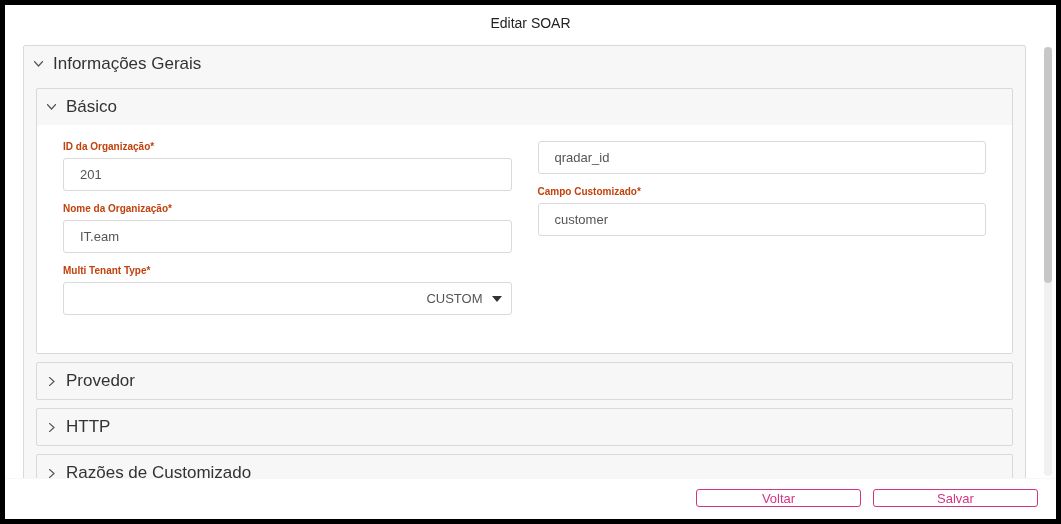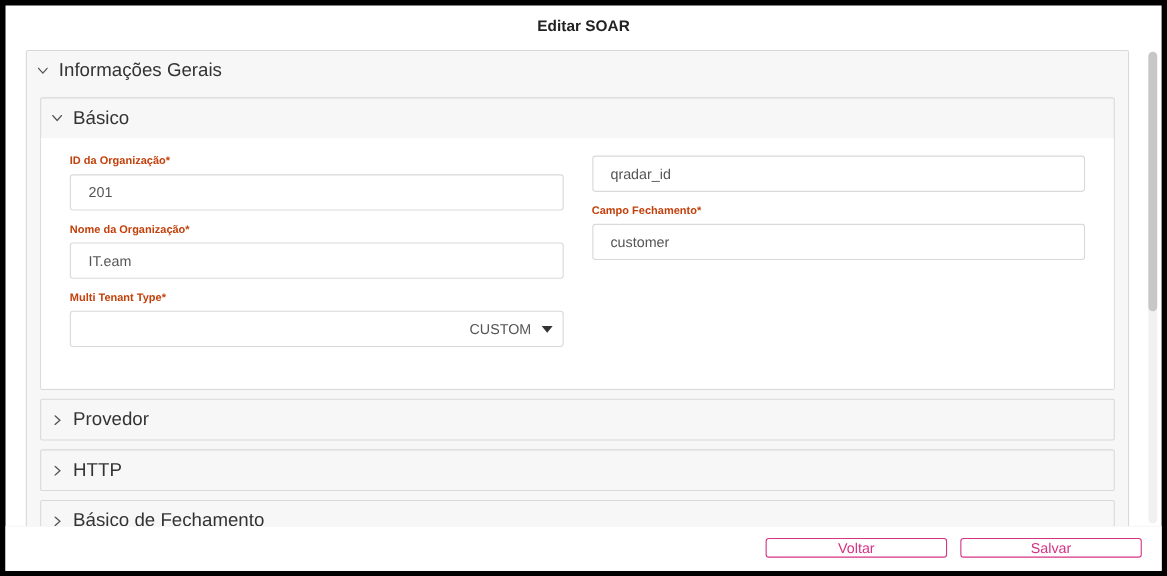--- a/index.html
+++ b/index.html
@@ -1,18 +1,18 @@
 <!DOCTYPE html>
 <html><head>
   <meta charset="utf-8">
   <style>
     * { box-sizing: border-box; margin: 0; padding: 0; font-family: "Segoe UI", Arial, sans-serif; }
     body { background: #000; padding: 5px; width: 1061px; height: 524px; }
     .shell { background: #fff; width: 100%; height: 100%; display: flex; flex-direction: column; position: relative; }
-    .header { text-align: center; padding: 10px 0 14px; font-size: 14px; color: #222; font-weight: bold; }
+    .header { text-align: center; padding: 10px 0 14px; font-size: 14px; color: #222; }
     .content-wrap { flex: 1; overflow: hidden; display: flex; }
     .content { flex: 1; padding: 0 18px 0 18px; overflow-y: auto; }
     .scroll-gutter { width: 8px; background: #f1f1f1; margin: 2px 4px 2px 0; border-radius: 4px; position: relative; }
     .scroll-thumb { position: absolute; top: 0; left: 0; right: 0; height: 55%; background: #c7c7c7; border-radius: 4px; }
     .panel { border: 1px solid #d9d9d9; background: #f7f7f7; border-radius: 2px; padding: 0; margin-bottom: 8px; }
     .panel-header { display: flex; align-items: center; gap: 10px; padding: 8px 10px; font-size: 17px; color: #333; cursor: pointer; }
     .panel-header .caret-icon { width: 9px; height: 9px; display: inline-flex; align-items: center; justify-content: center; }
     .panel-body { padding: 6px 12px 12px; }
     .inner-panel { border: 1px solid #d9d9d9; background: #f7f7f7; border-radius: 2px; margin-bottom: 8px; }
     .inner-body { background: #fff; padding: 16px 26px 26px; }
@@ -76,21 +76,21 @@
                         <option>CUSTOM</option>
                       </select>
                     </div>
                   </div>
                 </div>
                 <div class="col">
                   <div class="form-group">
                     <input type="text" class="form-control" value="qradar_id" style="">
                   </div>
                   <div class="form-group">
-                    <label class="form-label">Campo Fechamento*</label>
+                    <label class="form-label">Campo Customizado*</label>
                     <input type="text" class="form-control" value="customer" style="">
                   </div>
                 </div>
               </div>
             </div>
           </div>
 
           <div class="inner-panel">
             <div class="panel-header">
               <span class="caret-icon">
@@ -113,21 +113,21 @@
             </div>
           </div>
 
           <div class="inner-panel">
             <div class="panel-header">
               <span class="caret-icon">
                 <svg width="6" height="9" viewBox="0 0 6 9">
                     <path d="M0 0 L5 4.5 L0 9" fill="none" stroke="#555" stroke-width="1.2"></path>
                   </svg>
               </span>
-              <span>Básico de Fechamento</span>
+              <span>Razões de Customizado</span>
             </div>
           </div>
 
         </div>
       </div>
 
     </div>
     <div class="scroll-gutter">
       <div class="scroll-thumb"></div>
     </div>

